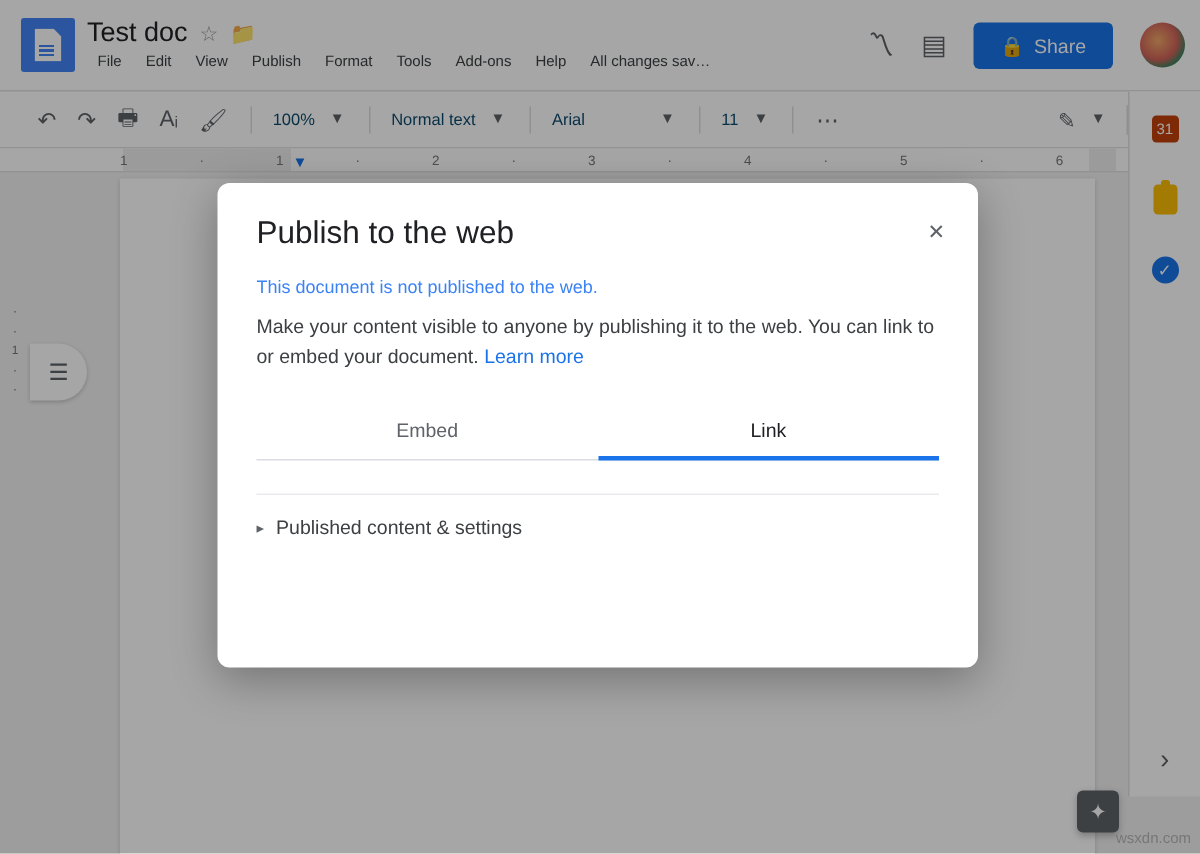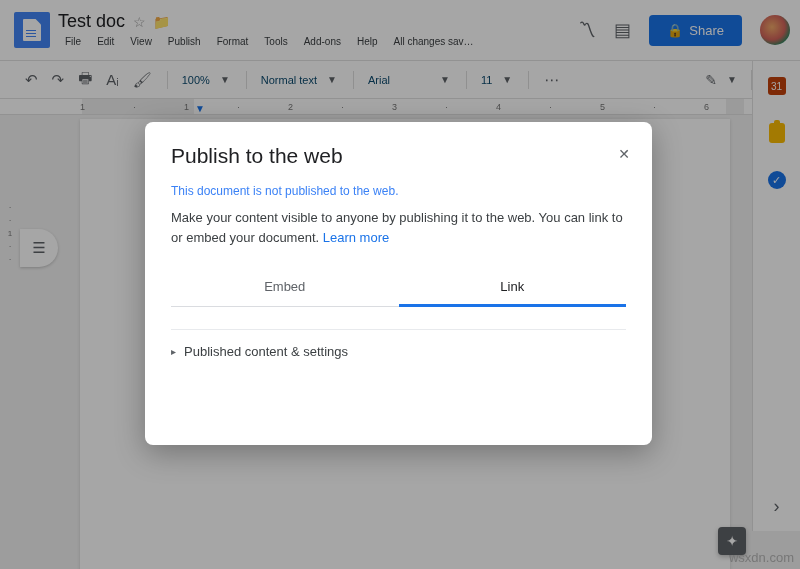--- a/index.html
+++ b/index.html
@@ -61,21 +61,21 @@
   .dlg-link { color: #1a73e8; }
   .tabs { display: flex; border-bottom: 1px solid #dadce0; margin-top: 22px; }
   .tab { flex: 0 0 50%; text-align: center; padding: 10px 0; font-size: 13px; color: #5f6368; cursor: pointer; }
   .tab.active { color: #202124; font-weight: 500; border-bottom: 3px solid #1a73e8; margin-bottom: -1px; }
   .publish-highlight { border: 3px solid #e24c3c; padding: 10px; margin-top: 12px; width: 115px; display: inline-block; }
   .publish-btn { background: #1a73e8; color: #fff; font-size: 13px; font-weight: 500; padding: 10px 22px; border-radius: 4px; display: inline-block; cursor: pointer; }
   .dlg-hr { border:0; border-top:1px solid #e8eaed; margin: 22px 0 14px; }
   .expand-row { display: flex; align-items: center; gap: 8px; font-size: 13px; color: #3c4043; cursor: pointer; }
   .tri { color: #5f6368; font-size: 10px; }
 
-  .watermark { position:absolute; right:6px; bottom:4px; font-size:13px; color:#777; z-index:30; }
+  .watermark { position:absolute; right:6px; bottom:4px; font-size:10px; color:#777; z-index:30; }
 </style>
 </head>
 <body>
 
 <div class="header">
   <div class="docs-icon">
       <div class="docs-icon-inner"></div>
     </div>
   <div class="title-area">
     <div class="title-row">

